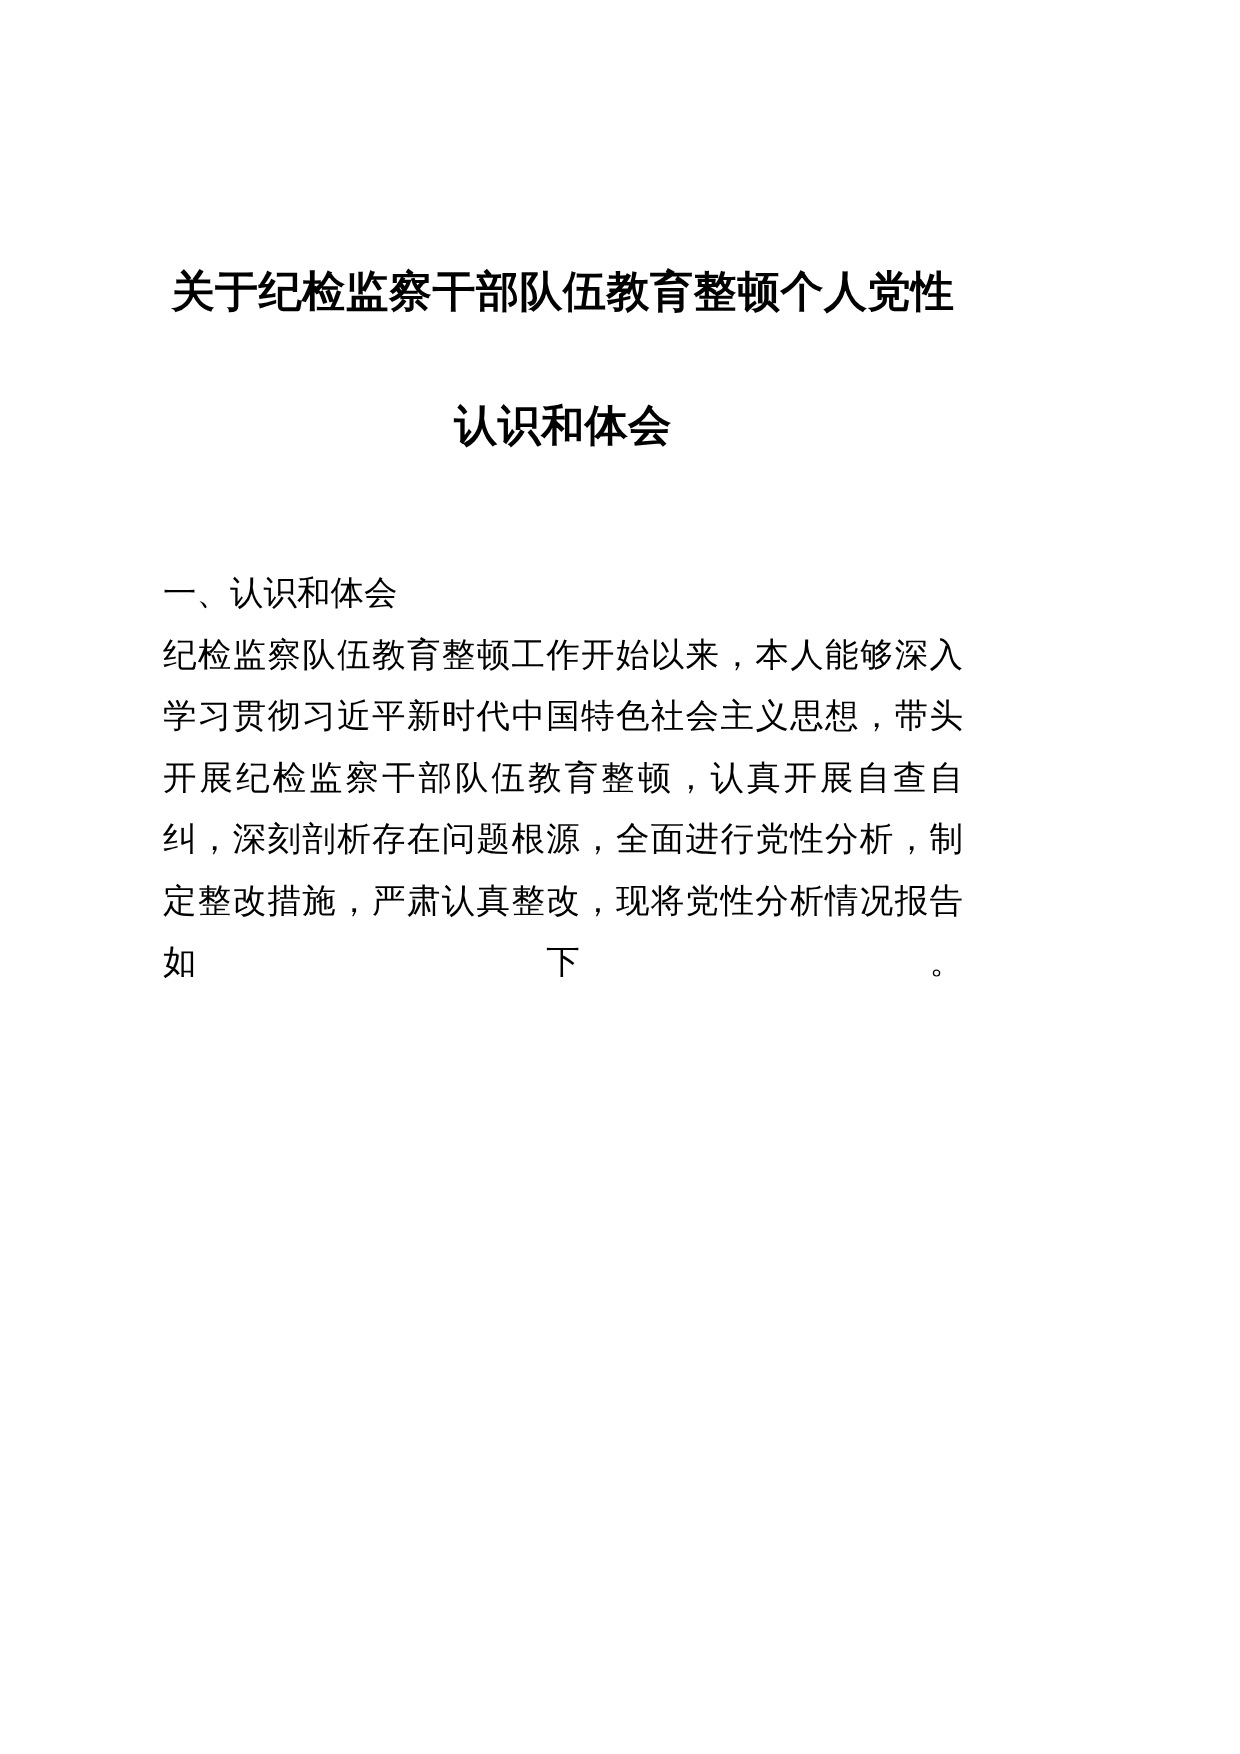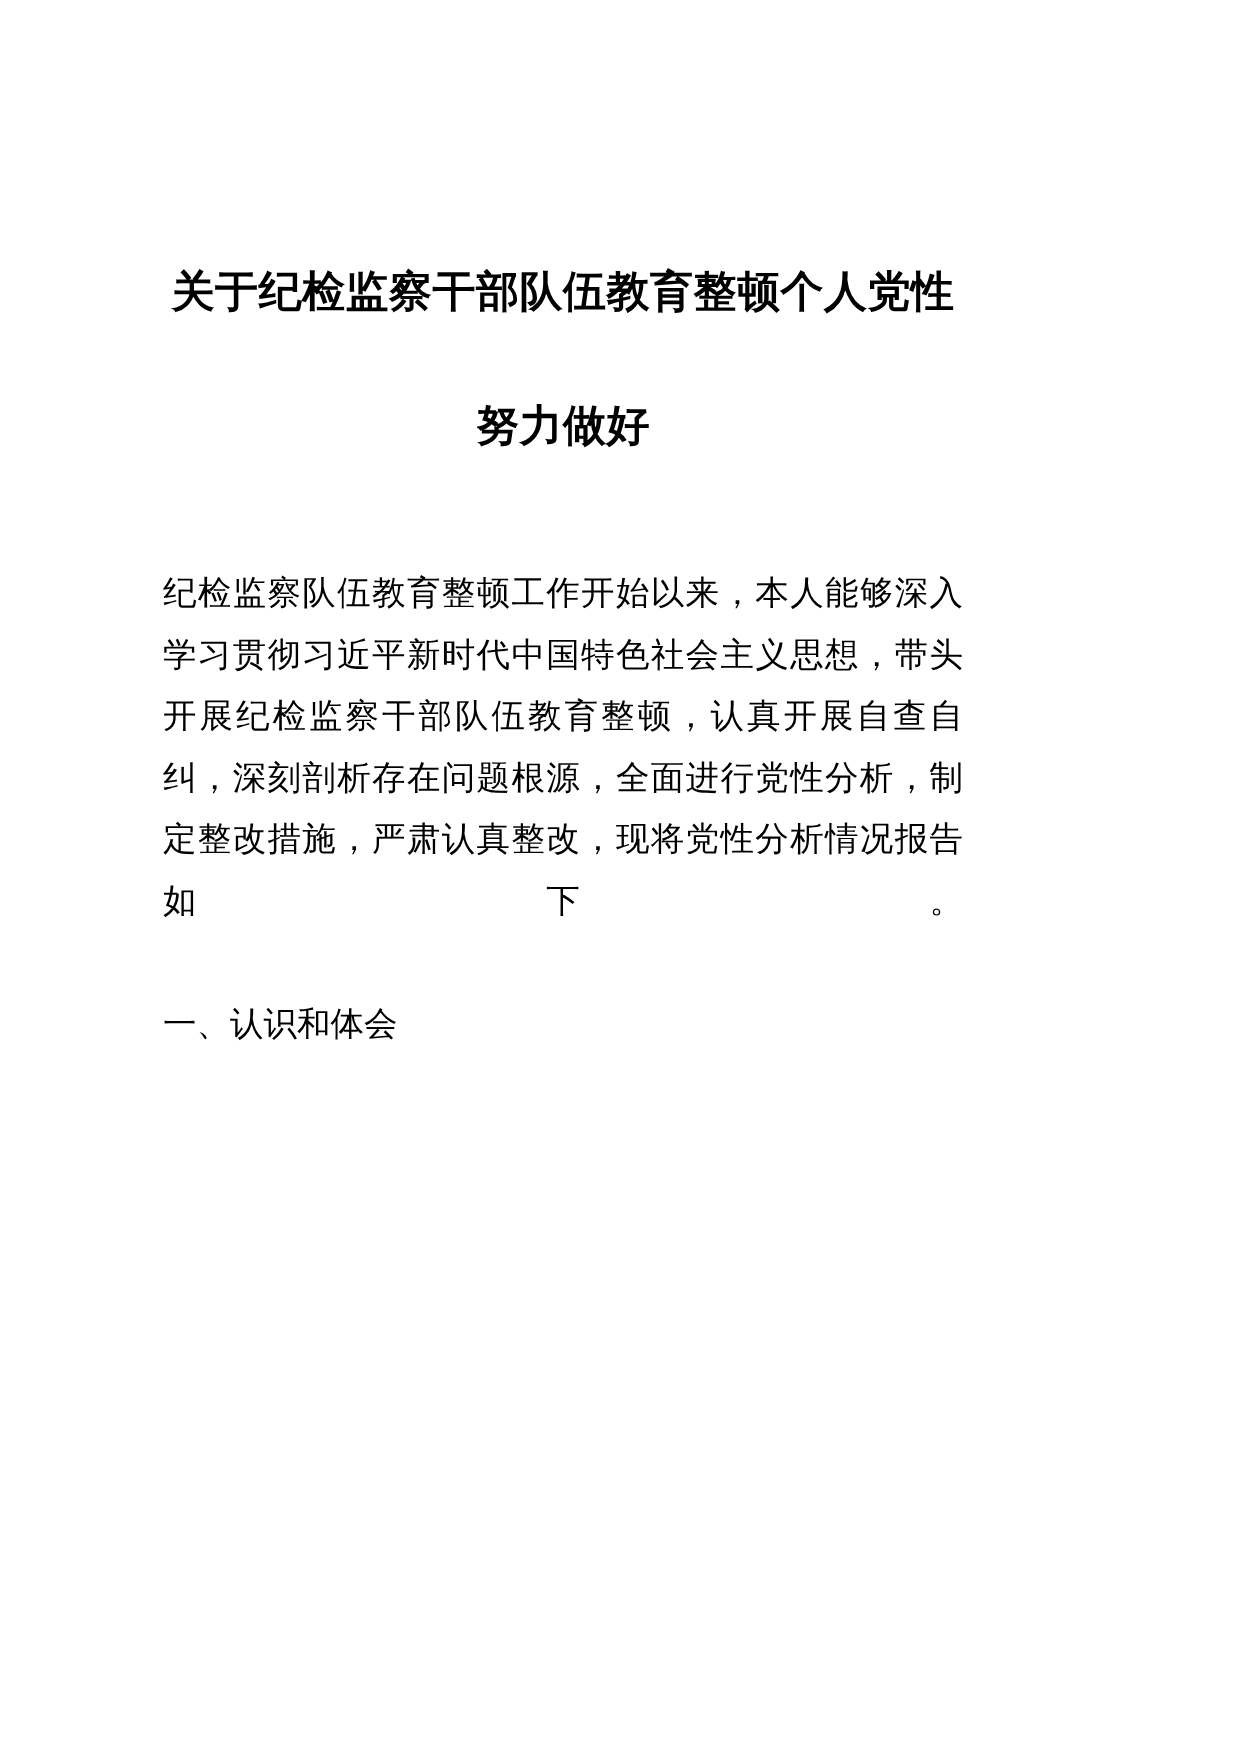--- a/index.html
+++ b/index.html
@@ -61,25 +61,25 @@
 </style>
 </head>
 <body>
 
 <div class="page">
 
   <div class="content">
 
     <h1 class="doc-title">
       <span>关于纪检监察干部队伍教育整顿个人党性</span><br>
-      <span>努力做好</span>
+      <span>认识和体会</span>
     </h1>
 
     <div class="body-block">
 
+      <p class="para nostretch">一、认识和体会</p>
+
       <p class="para">纪检监察队伍教育整顿工作开始以来，本人能够深入学习贯彻习近平新时代中国特色社会主义思想，带头开展纪检监察干部队伍教育整顿，认真开展自查自纠，深刻剖析存在问题根源，全面进行党性分析，制定整改措施，严肃认真整改，现将党性分析情况报告如下。</p>
-
-      <p class="para nostretch">一、认识和体会</p>
 
 
     </div>
   </div>
 </div>
 
 </body></html>

